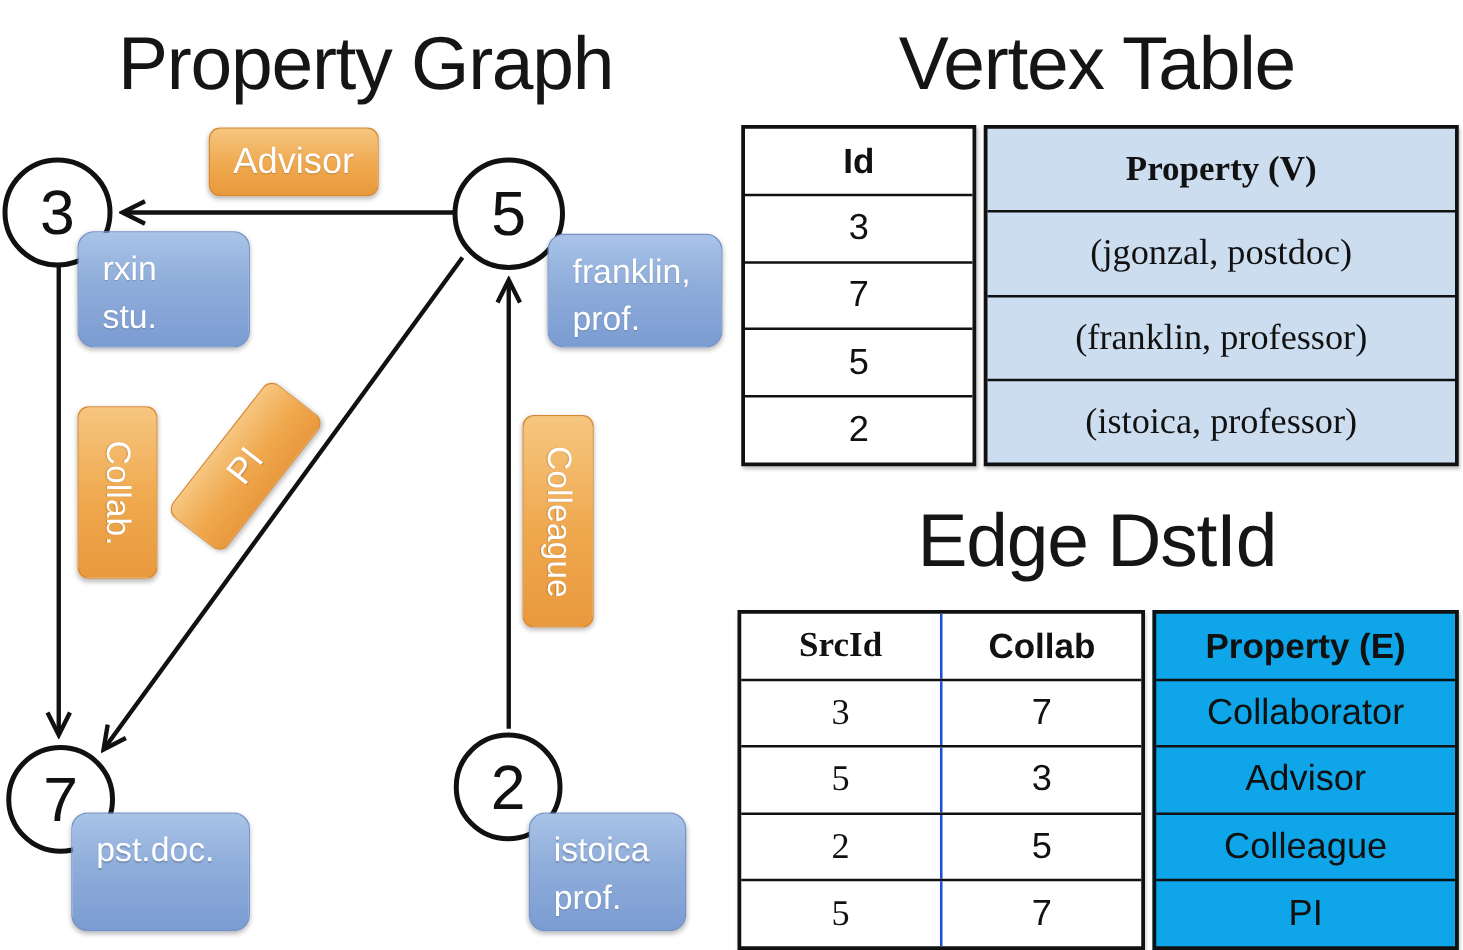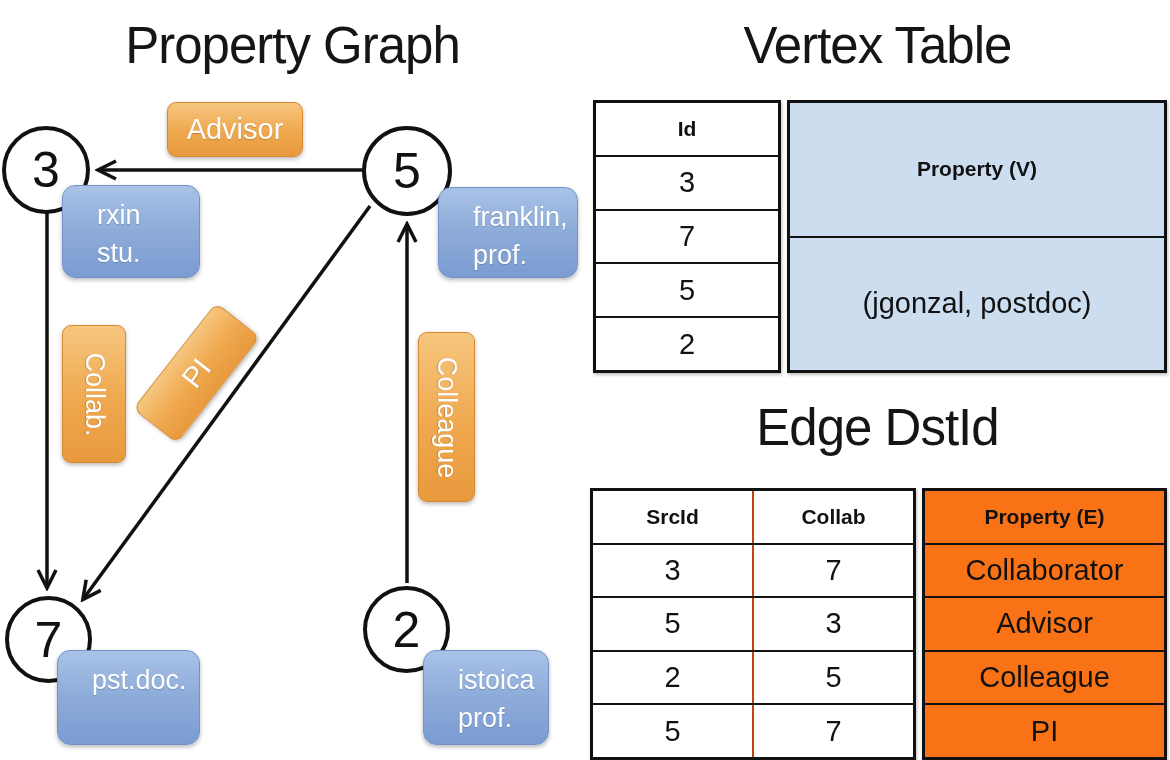--- a/index.html
+++ b/index.html
@@ -5,21 +5,21 @@
   * { margin:0; padding:0; box-sizing:border-box; }
   html,body { background:#fff; }
   .stage {
     position:relative; width:1170px; height:760px; overflow:hidden;
     background:#ffffff; font-family:"Liberation Sans", sans-serif; color:#111;
   }
 
   
   .big-title {
     position:absolute; text-align:center;
-    font-size:51px; letter-spacing:-1px; color:#151515; font-weight:400;
+    font-size:60px; letter-spacing:-1px; color:#151515; font-weight:400;
   }
   .t-graph  { left:0;   top:16px;  width:585px; }
   .t-vertex { left:585px; top:16px; width:585px; }
   .t-edge   { left:585px; top:398px; width:585px; }
 
   
   .edges-svg { position:absolute; left:0; top:0; width:585px; height:760px; }
 
   .gnode {
     position:absolute; border:4px solid #111; border-radius:50%;
@@ -30,21 +30,21 @@
   .n5 { left:362px; top:126px; width:90px; height:90px; }
   .n7 { left:5px;   top:596px; width:87px; height:87px; }
   .n2 { left:363px; top:586px; width:87px; height:87px; }
 
   .vbox {
     position:absolute; border-radius:13px;
     background:linear-gradient(180deg,#a9c3e8 0%, #8fadda 45%, #7b9cd2 100%);
     border:1px solid #7492c5;
     box-shadow:0 2px 4px rgba(0,0,0,.28);
     color:#fff; font-size:27px; line-height:1.4;
-    padding:11px 10px 6px 34px;
+    padding:11px 10px 6px 19px;
     text-shadow:0 1px 1px rgba(0,0,0,.18);
   }
   .b-rxin     { left:62px;  top:185px; width:138px; height:93px; }
   .b-franklin { left:420px; top:187px; width:140px; height:91px;margin-left:18px; }
   .b-jgonzal  { left:57px;  top:650px; width:143px; height:95px; }
   .b-istoica  { left:423px; top:650px; width:126px; height:95px; }
 
   .elabel {
     position:absolute; border-radius:9px;
     background:linear-gradient(180deg,#f6c67f 0%, #efa84e 55%, #e9993d 100%);
@@ -63,33 +63,33 @@
   .tbl-wrap { position:absolute; display:flex; }
   .vt { left:593px; top:100px; width:574px; height:273px; gap:6px; }
   .et { left:590px; top:488px; width:577px; height:272px; gap:6px; }
 
   .col-box {
     border:3px solid #111; background:#fff; height:100%;
     display:flex; flex-direction:column;
     box-shadow:1px 2px 3px rgba(0,0,0,.25);
   }
   .vt .id-col   { width:188px; }
-  .vt .prop-col { flex:1; background:#cdddf0; }
+  .vt .prop-col { flex:1; background:#cdddf0;font-family:Liberation Serif, serif; }
   .et .srcdst   { width:326px; }
-  .et .prop-col { flex:1; background:#f97316; }
+  .et .prop-col { flex:1; background:#0ea5e9; }
 
   .cell, .row {
     flex:1; display:flex; align-items:center; justify-content:center;
     font-size:29px; color:#111;
   }
   .col-box > .cell + .cell, .col-box > .row + .row { border-top:2px solid #111; }
-  .cell.head { font-weight:bold; font-size:21px; }
+  .cell.head { font-weight:bold; font-size:28px; }
   .row { padding:0; }
   .row .half { flex:1; height:100%; display:flex; align-items:center; justify-content:center; }
-  .row .half:first-child { border-right:2px solid #c2410c; }
+  .row .half:first-child { border-right:2px solid #1d4ed8;font-family:Liberation Serif, serif; }
 </style>
 </head>
 <body>
 
 <div class="stage">
 
   <div class="big-title t-graph">Property Graph</div>
   <div class="big-title t-vertex">Vertex Table</div>
   <div class="big-title t-edge">Edge DstId</div>
 
@@ -147,20 +147,22 @@
     <div class="col-box id-col">
       <div class="cell head">Id</div>
       <div class="cell">3</div>
       <div class="cell">7</div>
       <div class="cell">5</div>
       <div class="cell">2</div>
     </div>
     <div class="col-box prop-col">
       <div class="cell head">Property (V)</div>
       <div class="cell">(jgonzal, postdoc)</div>
+      <div class="cell">(franklin, professor)</div>
+      <div class="cell">(istoica, professor)</div>
     </div>
   </div>
 
   <div class="tbl-wrap et">
     <div class="col-box srcdst">
       <div class="row">
         <div class="half cell head">SrcId</div>
         <div class="half cell head">Collab</div>
       </div>
       <div class="row">

